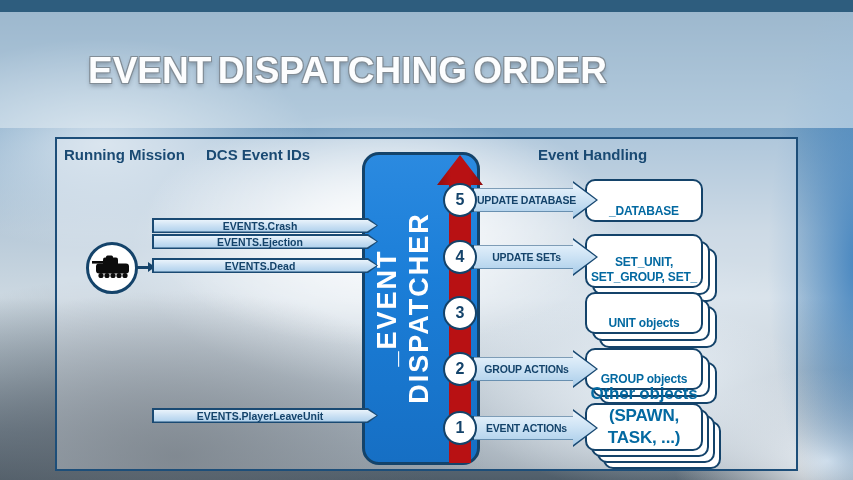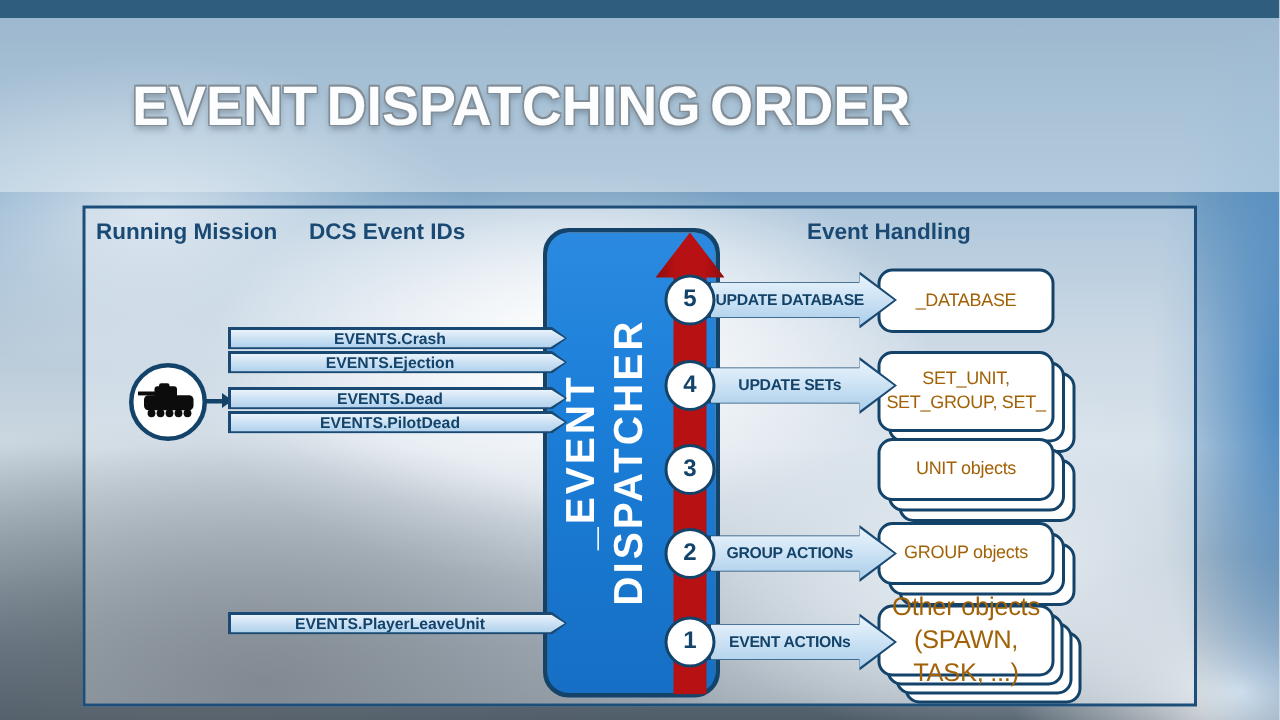--- a/index.html
+++ b/index.html
@@ -84,22 +84,22 @@
     display:flex; align-items:center; justify-content:center; 
     font-size:10.5px; font-weight:700; letter-spacing:-.2px; color:#14436a; white-space:nowrap;
   }
   .ab-5 { top:181px; } .ab-4 { top:238px;text-decoration:underline; } .ab-3 { top:294px; } .ab-2 { top:350px; } .ab-1 { top:409px; }
 
   .target-box, .stack-layer {
     position:absolute; left:585px; width:118px;
     background:#fff; border:2.5px solid #14436a; border-radius:10px;
   }
   .target-box {
-    z-index:4; display:flex; flex-direction:column; align-items:center; justify-content:center;
-    font-size:12px; font-weight:400; letter-spacing:-.2px; color:#a16207; text-align:center; line-height:1.3;
+    z-index:4; display:flex; flex-direction:column; align-items:center; justify-content:flex-end;
+    font-size:12px; font-weight:700; letter-spacing:-.2px; color:#0369a1; text-align:center; line-height:1.3;
   }
   .stack-layer { z-index:2; }
   .tb-5 { top:179px; height:43px; }
   .tb-4 { top:234px; height:54px; }
   .tb-3 { top:292px; height:42px; }
   .tb-2 { top:348px; height:42px; }
   .tb-1 { top:403px; height:48px; font-size:17px; }
   .sl-4a { top:241px; height:54px; left:592px; } .sl-4b { top:248px; height:54px; left:599px; }
   .sl-3a { top:299px; height:42px; left:592px; } .sl-3b { top:306px; height:42px; left:599px; }
   .sl-2a { top:355px; height:42px; left:592px; } .sl-2b { top:362px; height:42px; left:599px; }
@@ -184,24 +184,20 @@
     <span class="lbl">EVENTS.Crash</span>
   </div>
   <div class="event-banner eb-ejection">
     <div class="fill"></div>
     <span class="lbl">EVENTS.Ejection</span>
   </div>
   <div class="event-banner eb-dead">
     <div class="fill"></div>
     <span class="lbl">EVENTS.Dead</span>
   </div>
-  <div class="event-banner eb-pilotdead">
-    <div class="fill"></div>
-    <span class="lbl">EVENTS.PilotDead</span>
-  </div>
   <div class="event-banner eb-playerleave">
     <div class="fill"></div>
     <span class="lbl">EVENTS.PlayerLeaveUnit</span>
   </div>
 
   <div class="num-circle nc-5">5</div>
   <div class="action-banner ab-5">
     <div class="fill"></div>
     <span class="lbl">UPDATE DATABASE</span>
   </div>

